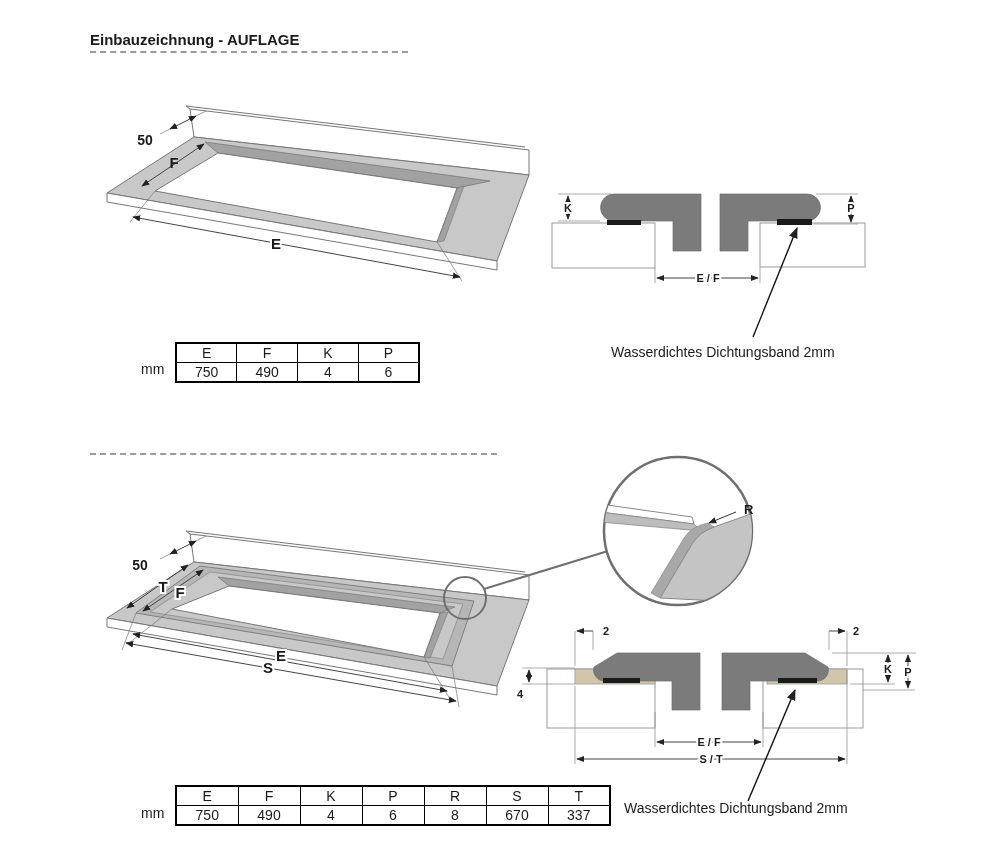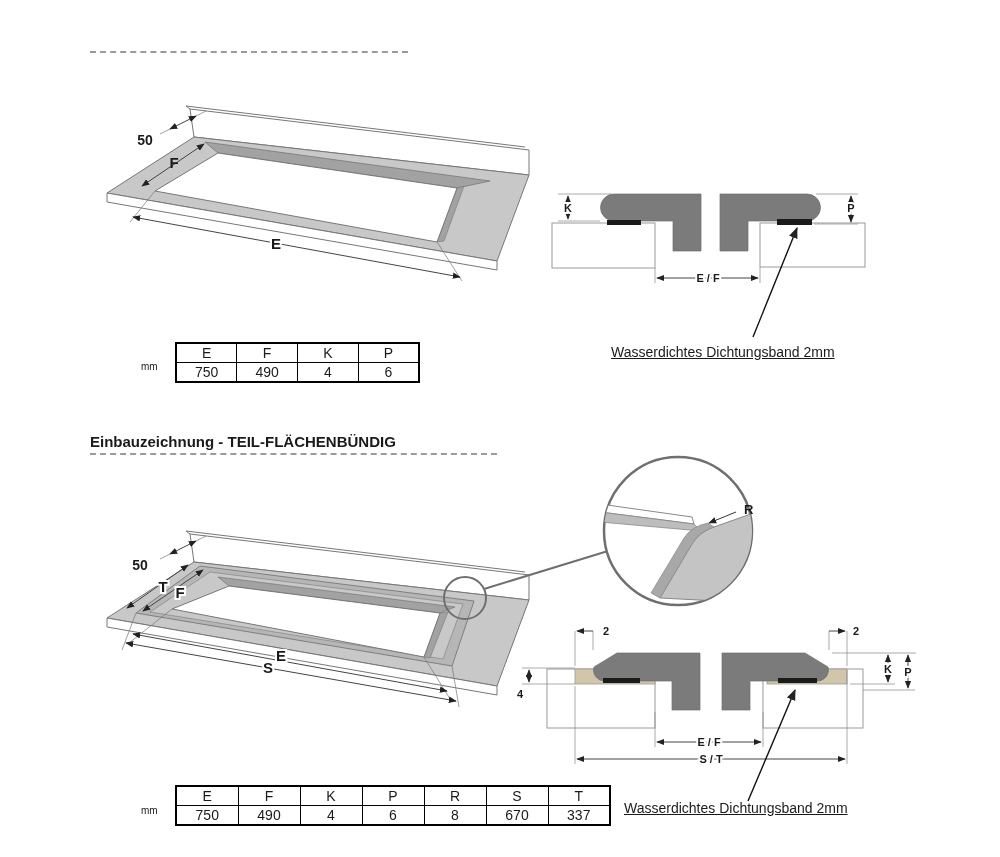--- a/index.html
+++ b/index.html
@@ -1,22 +1,22 @@
 <!DOCTYPE html>
 <html><head>
 <meta charset="utf-8">
 <style>
   html,body{margin:0;padding:0;background:#fff;}
   .sheet{position:relative;width:1000px;height:857px;background:#ffffff;
          font-family:"Liberation Sans",sans-serif;color:#1a1a1a;overflow:hidden;}
   .art{position:absolute;left:0;top:0;}
   .title{position:absolute;font-size:15px;font-weight:bold;white-space:nowrap;}
   .title-underline{position:absolute;height:0;border-top:2px dashed #9b9b9b;}
-  .seal-note{position:absolute;font-size:14px;white-space:nowrap;text-decoration:underline;}
-  .unit-label{position:absolute;font-size:10px;}
+  .seal-note{position:absolute;font-size:14px;white-space:nowrap;}
+  .unit-label{position:absolute;font-size:14px;}
   table.dim-table{position:absolute;border-collapse:collapse;table-layout:fixed;
                   font-size:14px;text-align:center;border:2px solid #000;}
   table.dim-table th,table.dim-table td{border:1.5px solid #000;font-weight:normal;
                   padding:0;height:18px;line-height:18px;background:#fff;}
   svg text{font-family:"Liberation Sans",sans-serif;fill:#1a1a1a;}
   .dimL{font-size:15px;font-weight:bold;}
   .dimM{font-size:14px;font-weight:bold;}
   .dimS{font-size:11px;font-weight:bold;}
   .dimR{font-size:13px;font-weight:bold;}
   .halo{paint-order:stroke;stroke:#ffffff;stroke-width:4px;}
@@ -178,20 +178,21 @@
 
       <line x1="575" y1="686" x2="575" y2="764" stroke="#888" stroke-width="0.7"></line>
       <line x1="847" y1="670" x2="847" y2="764" stroke="#888" stroke-width="0.7"></line>
       <line x1="577" y1="759" x2="845" y2="759" stroke="#444" stroke-width="1" marker-start="url(#ah)" marker-end="url(#ah)"></line>
       <text class="dimS halo" x="711" y="763" text-anchor="middle">S / T</text>
 
       <line x1="748" y1="801" x2="795" y2="690" stroke="#111" stroke-width="1.4" marker-end="url(#ah)"></line>
     </g>
   </svg>
 
+  <div class="title" style="left:90px;top:31px;">Einbauzeichnung - AUFLAGE</div>
   <div class="title-underline" style="left:90px;top:51px;width:318px;"></div>
 
   <div class="seal-note" style="left:611px;top:344px;">Wasserdichtes Dichtungsband 2mm</div>
 
   <div class="unit-label" style="left:141px;top:361px;">mm</div>
   <table class="dim-table" style="left:175px;top:342px;width:245px;">
     <tbody>
         <tr>
       <th>E</th>
       <th>F</th>
@@ -200,21 +201,20 @@
     </tr>
     <tr>
       <td>750</td>
       <td>490</td>
       <td>4</td>
       <td>6</td>
     </tr>
   </tbody>
     </table>
 
-  <div class="title" style="left:90px;top:433px;">Einbauzeichnung - TEIL-FLÄCHENBÜNDIG</div>
   <div class="title-underline" style="left:90px;top:453px;width:407px;"></div>
 
   <div class="seal-note" style="left:624px;top:800px;">Wasserdichtes Dichtungsband 2mm</div>
 
   <div class="unit-label" style="left:141px;top:805px;">mm</div>
   <table class="dim-table" style="left:175px;top:785px;width:436px;">
     <tbody>
         <tr>
       <th>E</th>
       <th>F</th>

